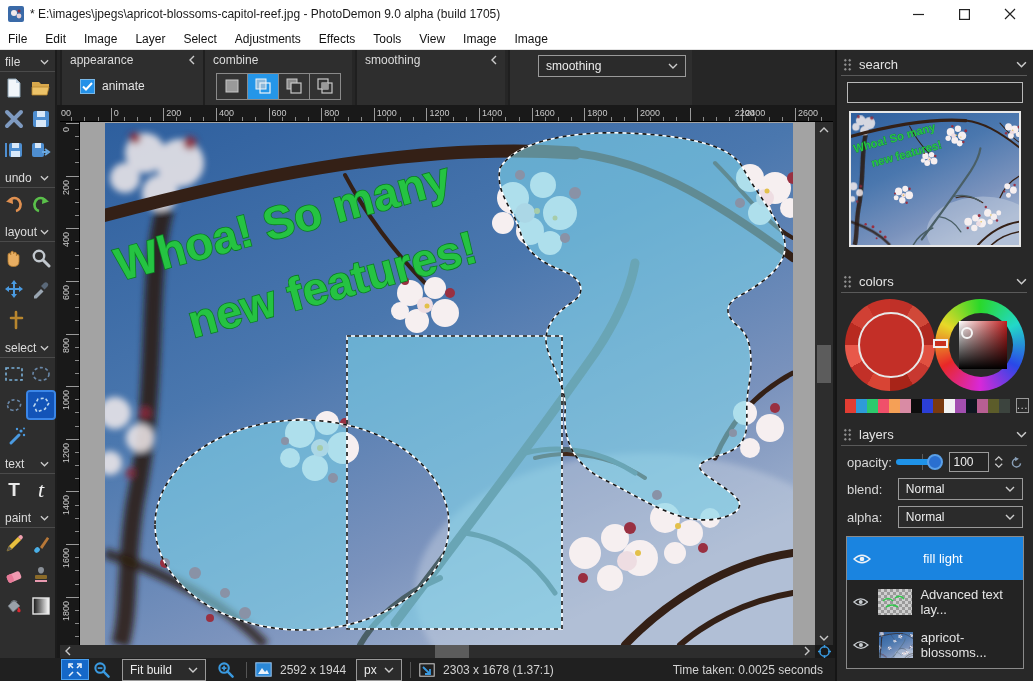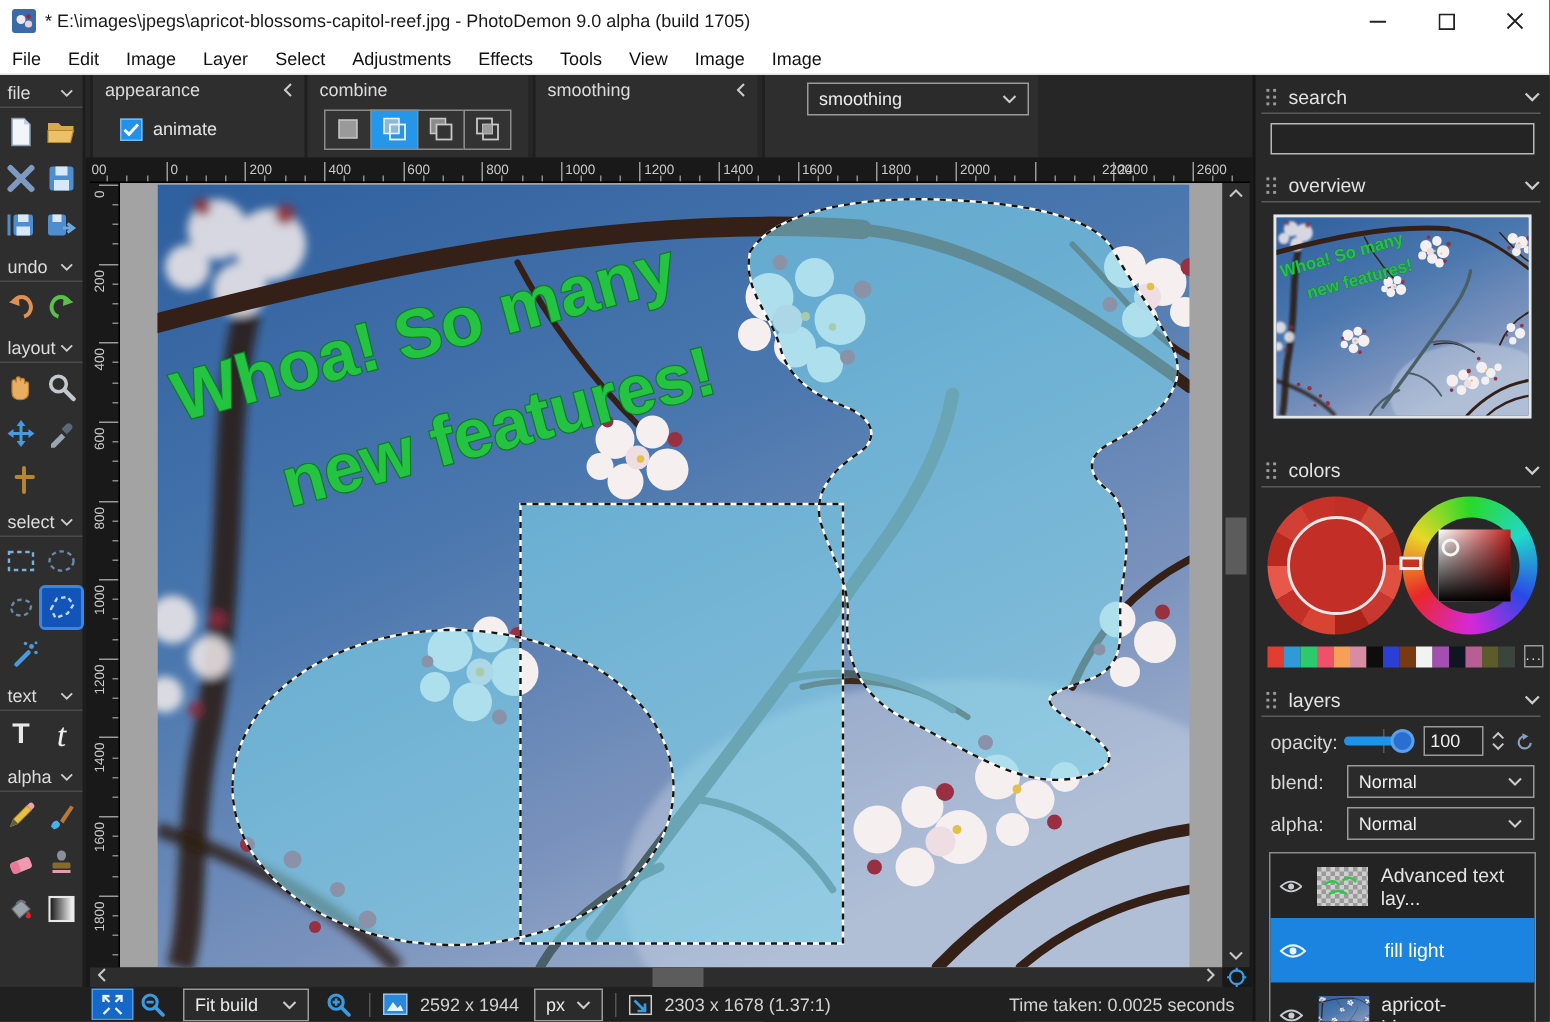--- a/index.html
+++ b/index.html
@@ -500,21 +500,21 @@
     <div class="lc-row">
       <div class="tool-btn">
         <span class="tglyph">T</span>
       </div>
       <div class="tool-btn">
         <span class="tglyph fancy" style="font-size:22px">t</span>
       </div>
     </div>
 
     <div class="lc-header">
-      <span>alpha</span>
+      <span>paint</span>
       <svg class="chev" width="9" height="6" viewBox="0 0 10 6">
           <path d="M1 1 L5 5 L9 1" fill="none" stroke="#ccc" stroke-width="1.4"></path>
         </svg>
     </div>
     <div class="lc-row">
       <div class="tool-btn">
         <svg width="20" height="20" viewBox="0 0 20 20">
             <path d="M3 17 l2-5 9-9 3 3 -9 9z" fill="#e8c040" stroke="#b08820" stroke-width="0.6"></path>
             <path d="M14 3 l3 3 1.2-1.2 a1.6 1.6 0 0 0 -3-3z" fill="#f0a0b0"></path>
             <path d="M3 17 l2-5 3 3z" fill="#5a5a5a"></path>
@@ -860,27 +860,20 @@
 
     <div class="rp-header" style="margin-top:4px">
       <span class="grip"></span>
       <span class="rp-title">search</span>
       <svg class="chev" width="11" height="7" viewBox="0 0 10 6">
           <path d="M1 1 L5 5 L9 1" fill="none" stroke="#ccc" stroke-width="1.4"></path>
         </svg>
     </div>
     <input class="search-input" type="text" value="" style="">
 
-    <div class="rp-header" style="margin-top:10px">
-      <span class="grip"></span>
-      <span class="rp-title">overview</span>
-      <svg class="chev" width="11" height="7" viewBox="0 0 10 6">
-          <path d="M1 1 L5 5 L9 1" fill="none" stroke="#ccc" stroke-width="1.4"></path>
-        </svg>
-    </div>
     <div id="overview-thumb">
       <svg width="168" height="132" viewBox="0 0 688 522" preserveAspectRatio="none">
         <use href="#photo-base"></use>
         <text class="canvas-text" transform="translate(15,158) rotate(-15)">Whoa!  So many</text>
         <text class="canvas-text" transform="translate(88,215) rotate(-15)">new features!</text>
       </svg>
     </div>
 
     <div class="rp-header" style="margin-top:24px">
       <span class="grip"></span>
@@ -957,39 +950,39 @@
       <span class="lp-label">alpha:</span>
       <div class="dd lp-dd">
         <span>Normal</span>
         <svg class="chev" width="10" height="6" viewBox="0 0 10 6">
             <path d="M1 1 L5 5 L9 1" fill="none" stroke="#ccc" stroke-width="1.4"></path>
           </svg>
       </div>
     </div>
 
     <div id="layer-list">
+      <div class="layer-row selected">
+        <svg width="18" height="12" viewBox="0 0 18 12">
+            <path d="M1 6 Q9 -1.5 17 6 Q9 13.5 1 6z" fill="none" stroke="#eef2f6" stroke-width="1.4"></path>
+            <circle cx="9" cy="6" r="2.3" fill="#eef2f6"></circle>
+          </svg>
+        <div class="layer-thumb"></div>
+        <span>fill light</span>
+      </div>
       <div class="layer-row">
         <svg width="18" height="12" viewBox="0 0 18 12">
             <path d="M1 6 Q9 -1.5 17 6 Q9 13.5 1 6z" fill="none" stroke="#c8ccd0" stroke-width="1.4"></path>
             <circle cx="9" cy="6" r="2.3" fill="#c8ccd0"></circle>
           </svg>
         <svg class="layer-thumb" viewBox="0 0 34 26">
             <rect width="34" height="26" fill="url(#checker)"></rect>
             <path d="M5 12 q5-5 10 0 M17 9 q5-4 9 1 M8 18 q6-4 12 0" stroke="#2ec84a" stroke-width="1.6" fill="none"></path>
           </svg>
         <span>Advanced text lay...</span>
       </div>
-      <div class="layer-row selected">
-        <svg width="18" height="12" viewBox="0 0 18 12">
-            <path d="M1 6 Q9 -1.5 17 6 Q9 13.5 1 6z" fill="none" stroke="#eef2f6" stroke-width="1.4"></path>
-            <circle cx="9" cy="6" r="2.3" fill="#eef2f6"></circle>
-          </svg>
-        <div class="layer-thumb"></div>
-        <span>fill light</span>
-      </div>
       <div class="layer-row">
         <svg width="18" height="12" viewBox="0 0 18 12">
             <path d="M1 6 Q9 -1.5 17 6 Q9 13.5 1 6z" fill="none" stroke="#c8ccd0" stroke-width="1.4"></path>
             <circle cx="9" cy="6" r="2.3" fill="#c8ccd0"></circle>
           </svg>
         <svg class="layer-thumb" viewBox="0 0 688 522" preserveAspectRatio="none">
             <use href="#photo-base"></use>
           </svg>
         <span>apricot-blossoms...</span>
       </div>

